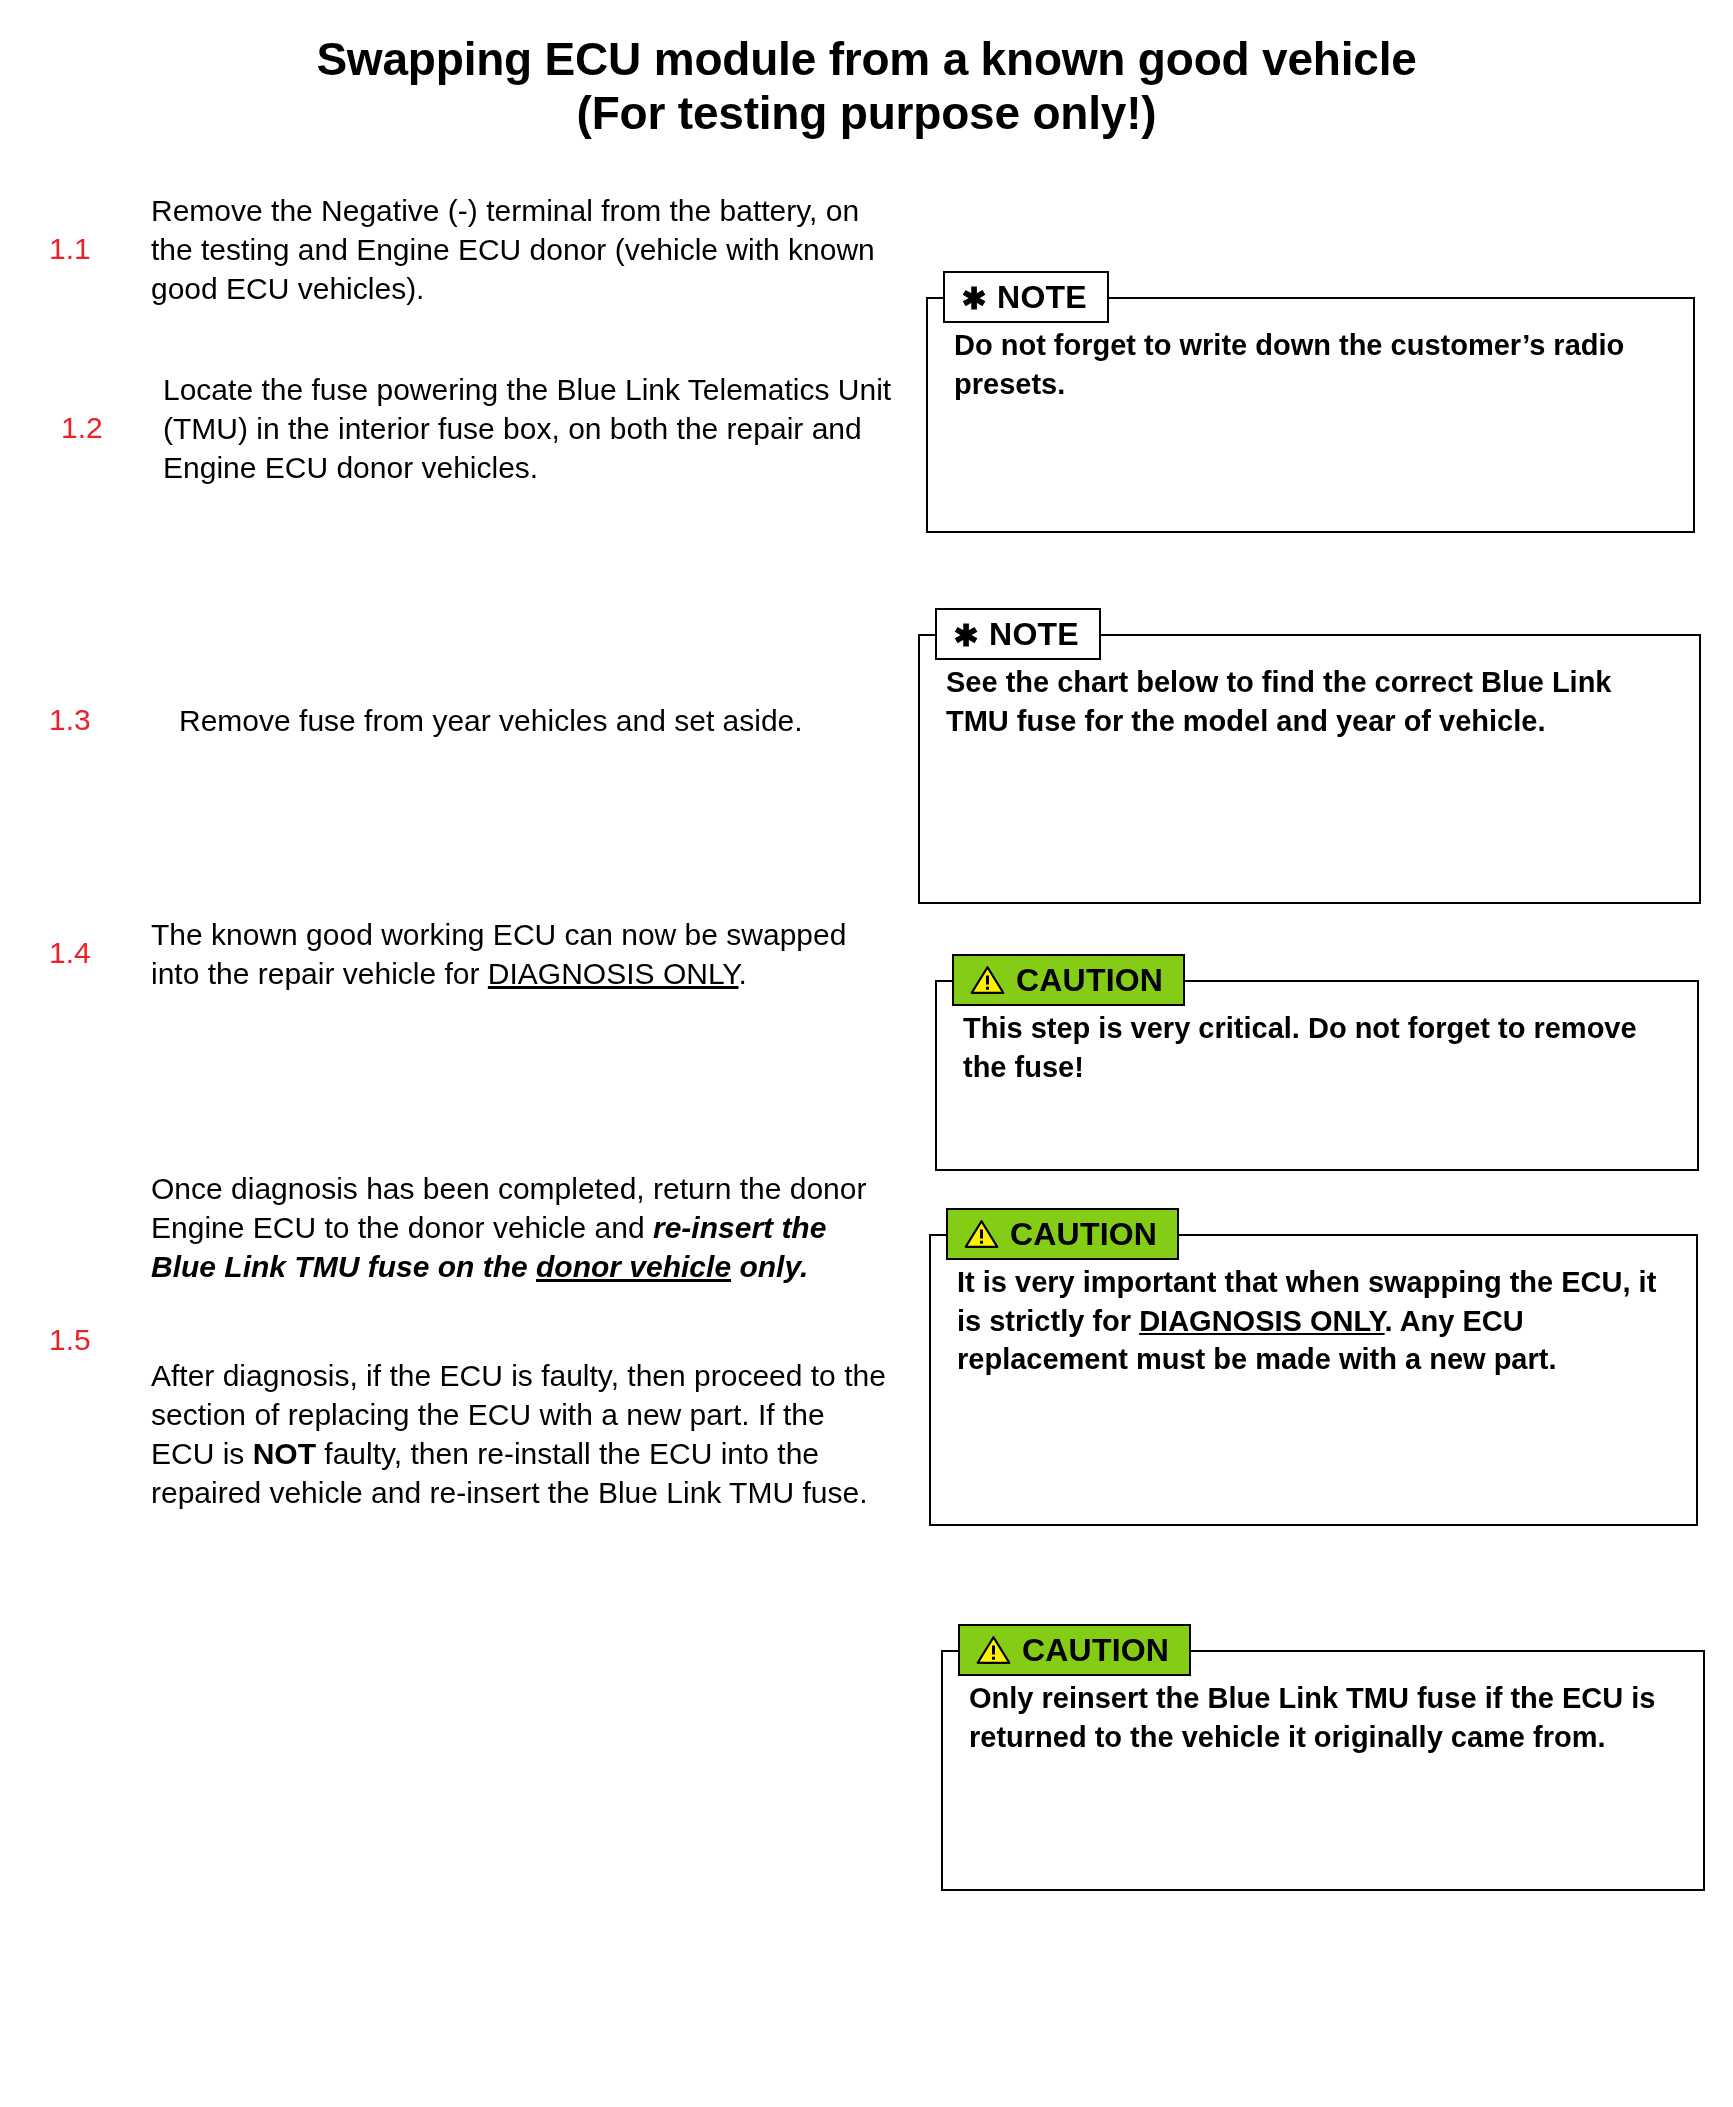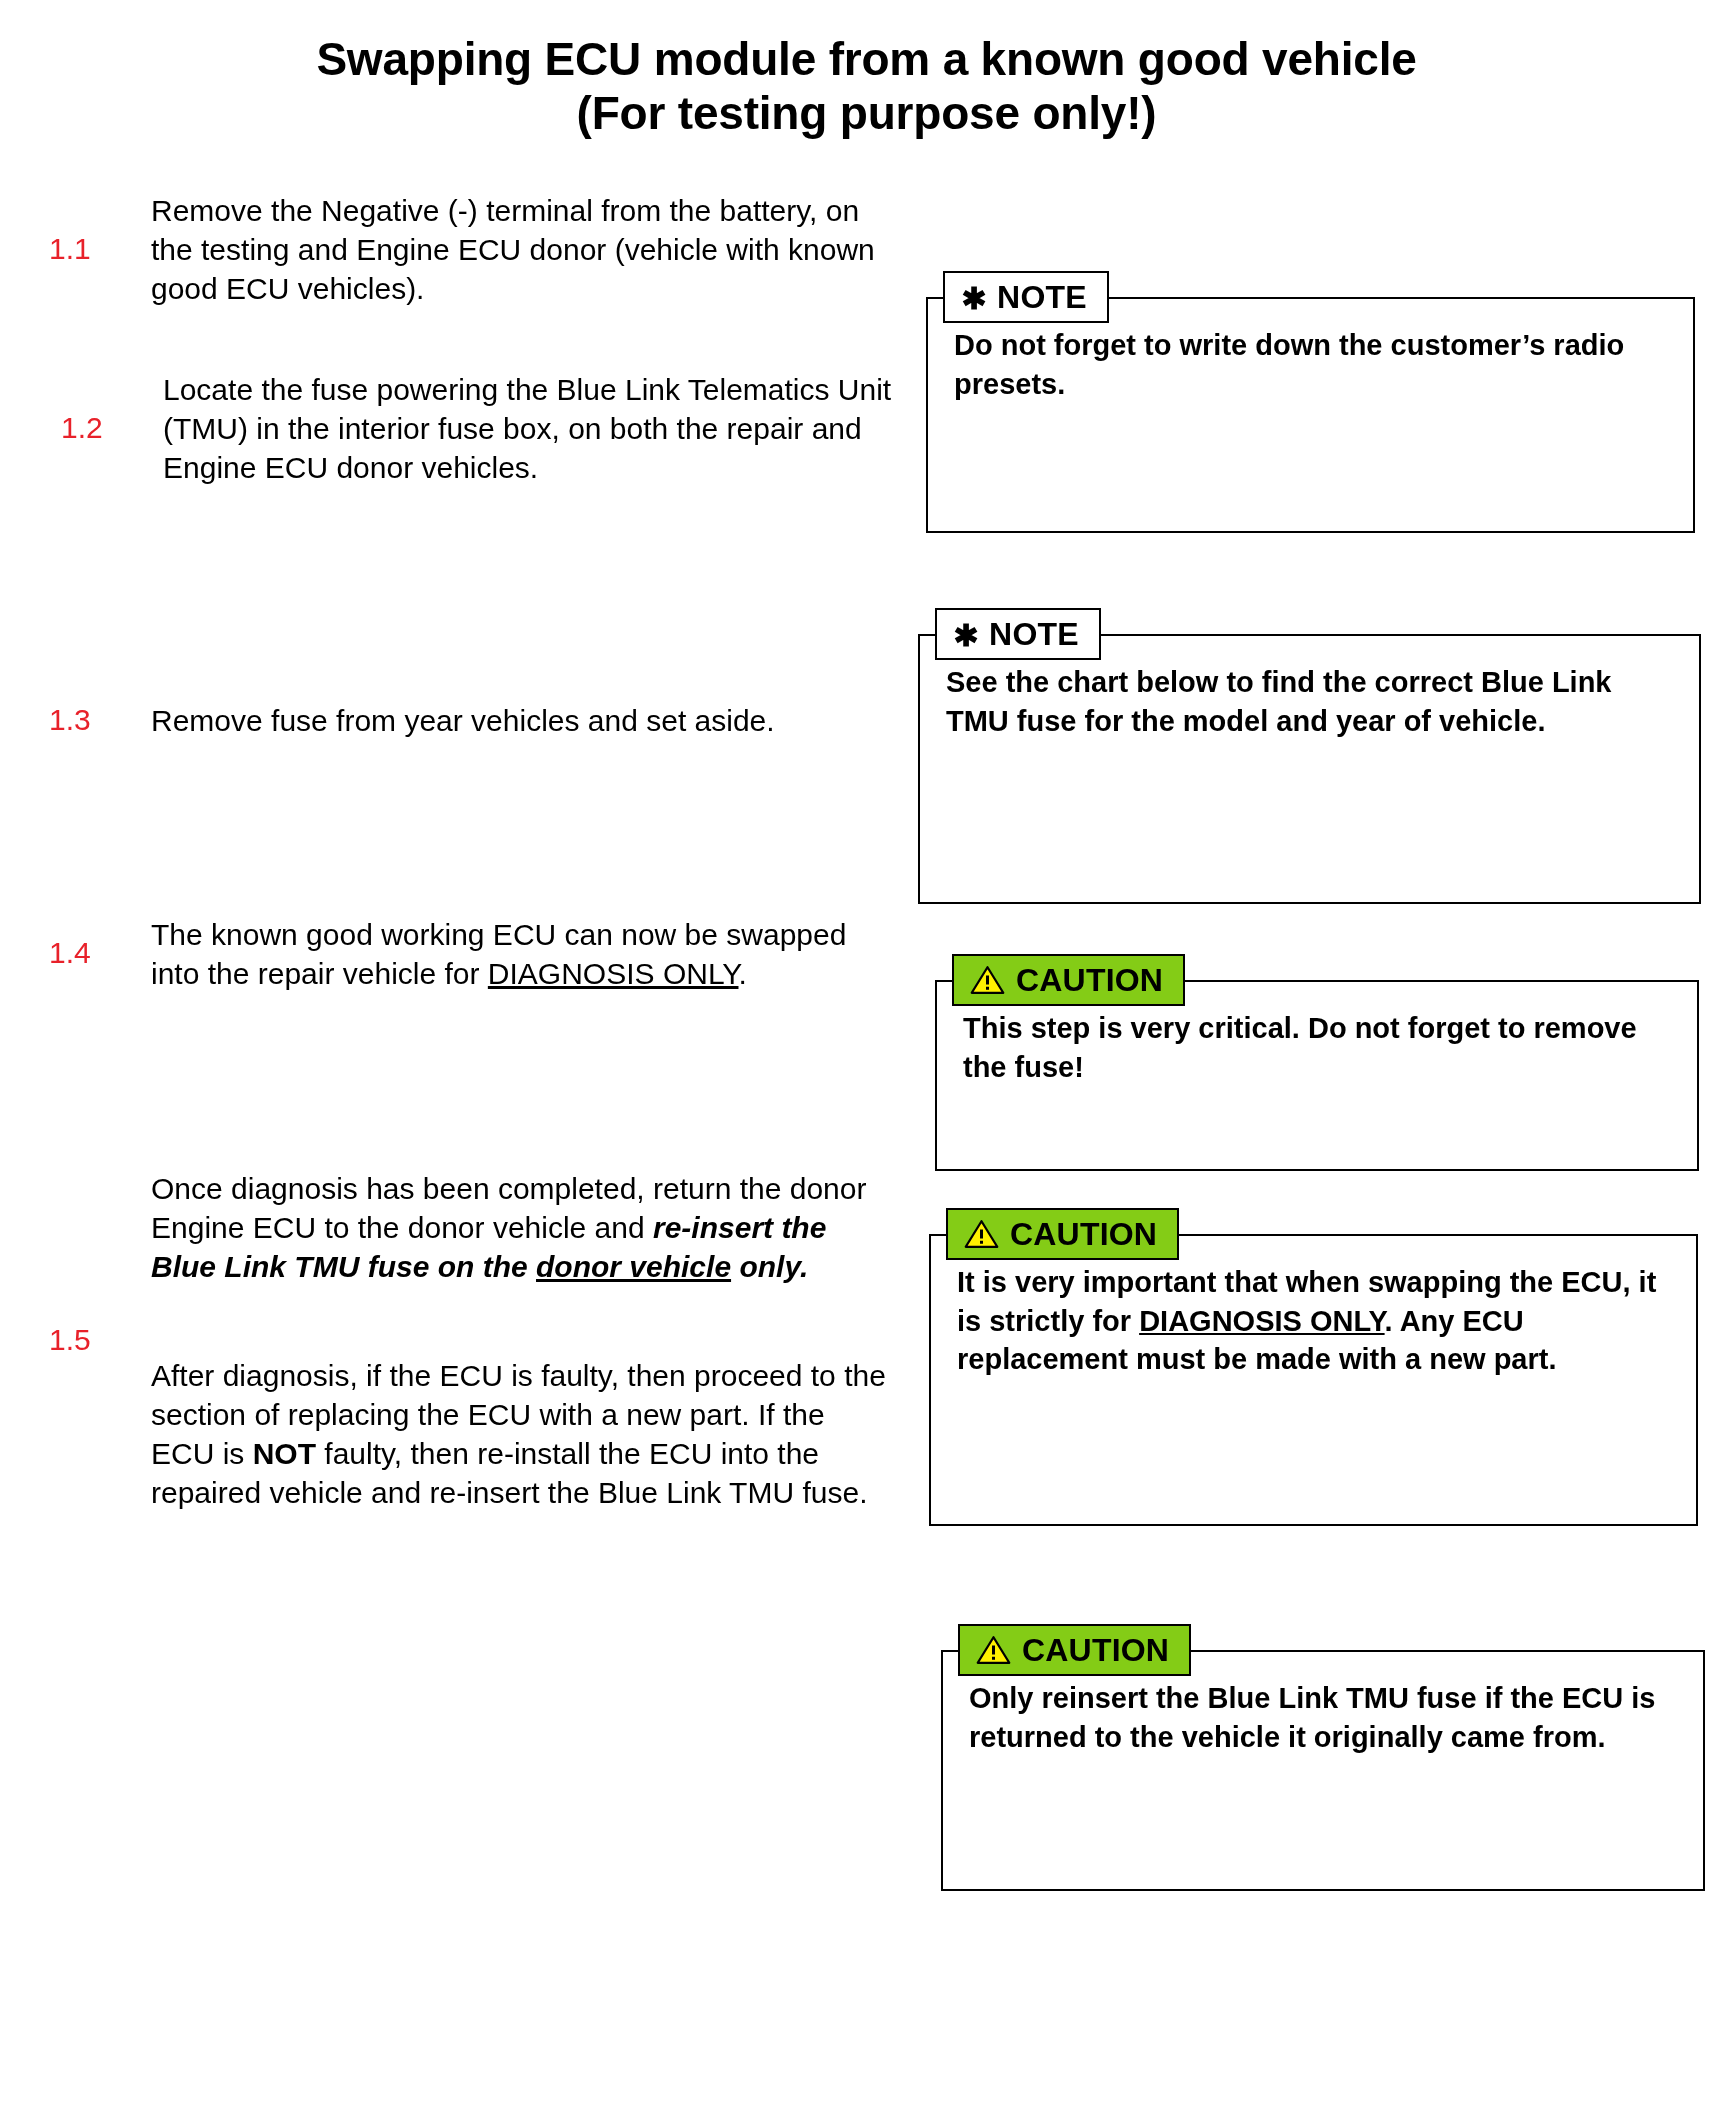--- a/index.html
+++ b/index.html
@@ -157,21 +157,21 @@
       </div>
     </div>
 
     <div class="step-row" style="margin-top:62px;margin-left:12px;">
       <div class="step-num">1.2</div>
       <div class="step-text">
         <p>Locate the fuse powering the Blue Link Telematics Unit (TMU) in the interior fuse box, on both the repair and Engine ECU donor vehicles.</p>
       </div>
     </div>
 
-    <div class="step-row" style="margin-top:214px;">
+    <div class="step-row" style="margin-top:214px;gap:28px;">
       <div class="step-num">1.3</div>
       <div class="step-text">
         <p>Remove fuse from year vehicles and set aside.</p>
       </div>
     </div>
 
     <div class="step-row" style="margin-top:175px;">
       <div class="step-num">1.4</div>
       <div class="step-text">
         <p><span>The known good working ECU can now be swapped into the repair vehicle for </span><span class="u">DIAGNOSIS ONLY</span><span>.</span></p>

